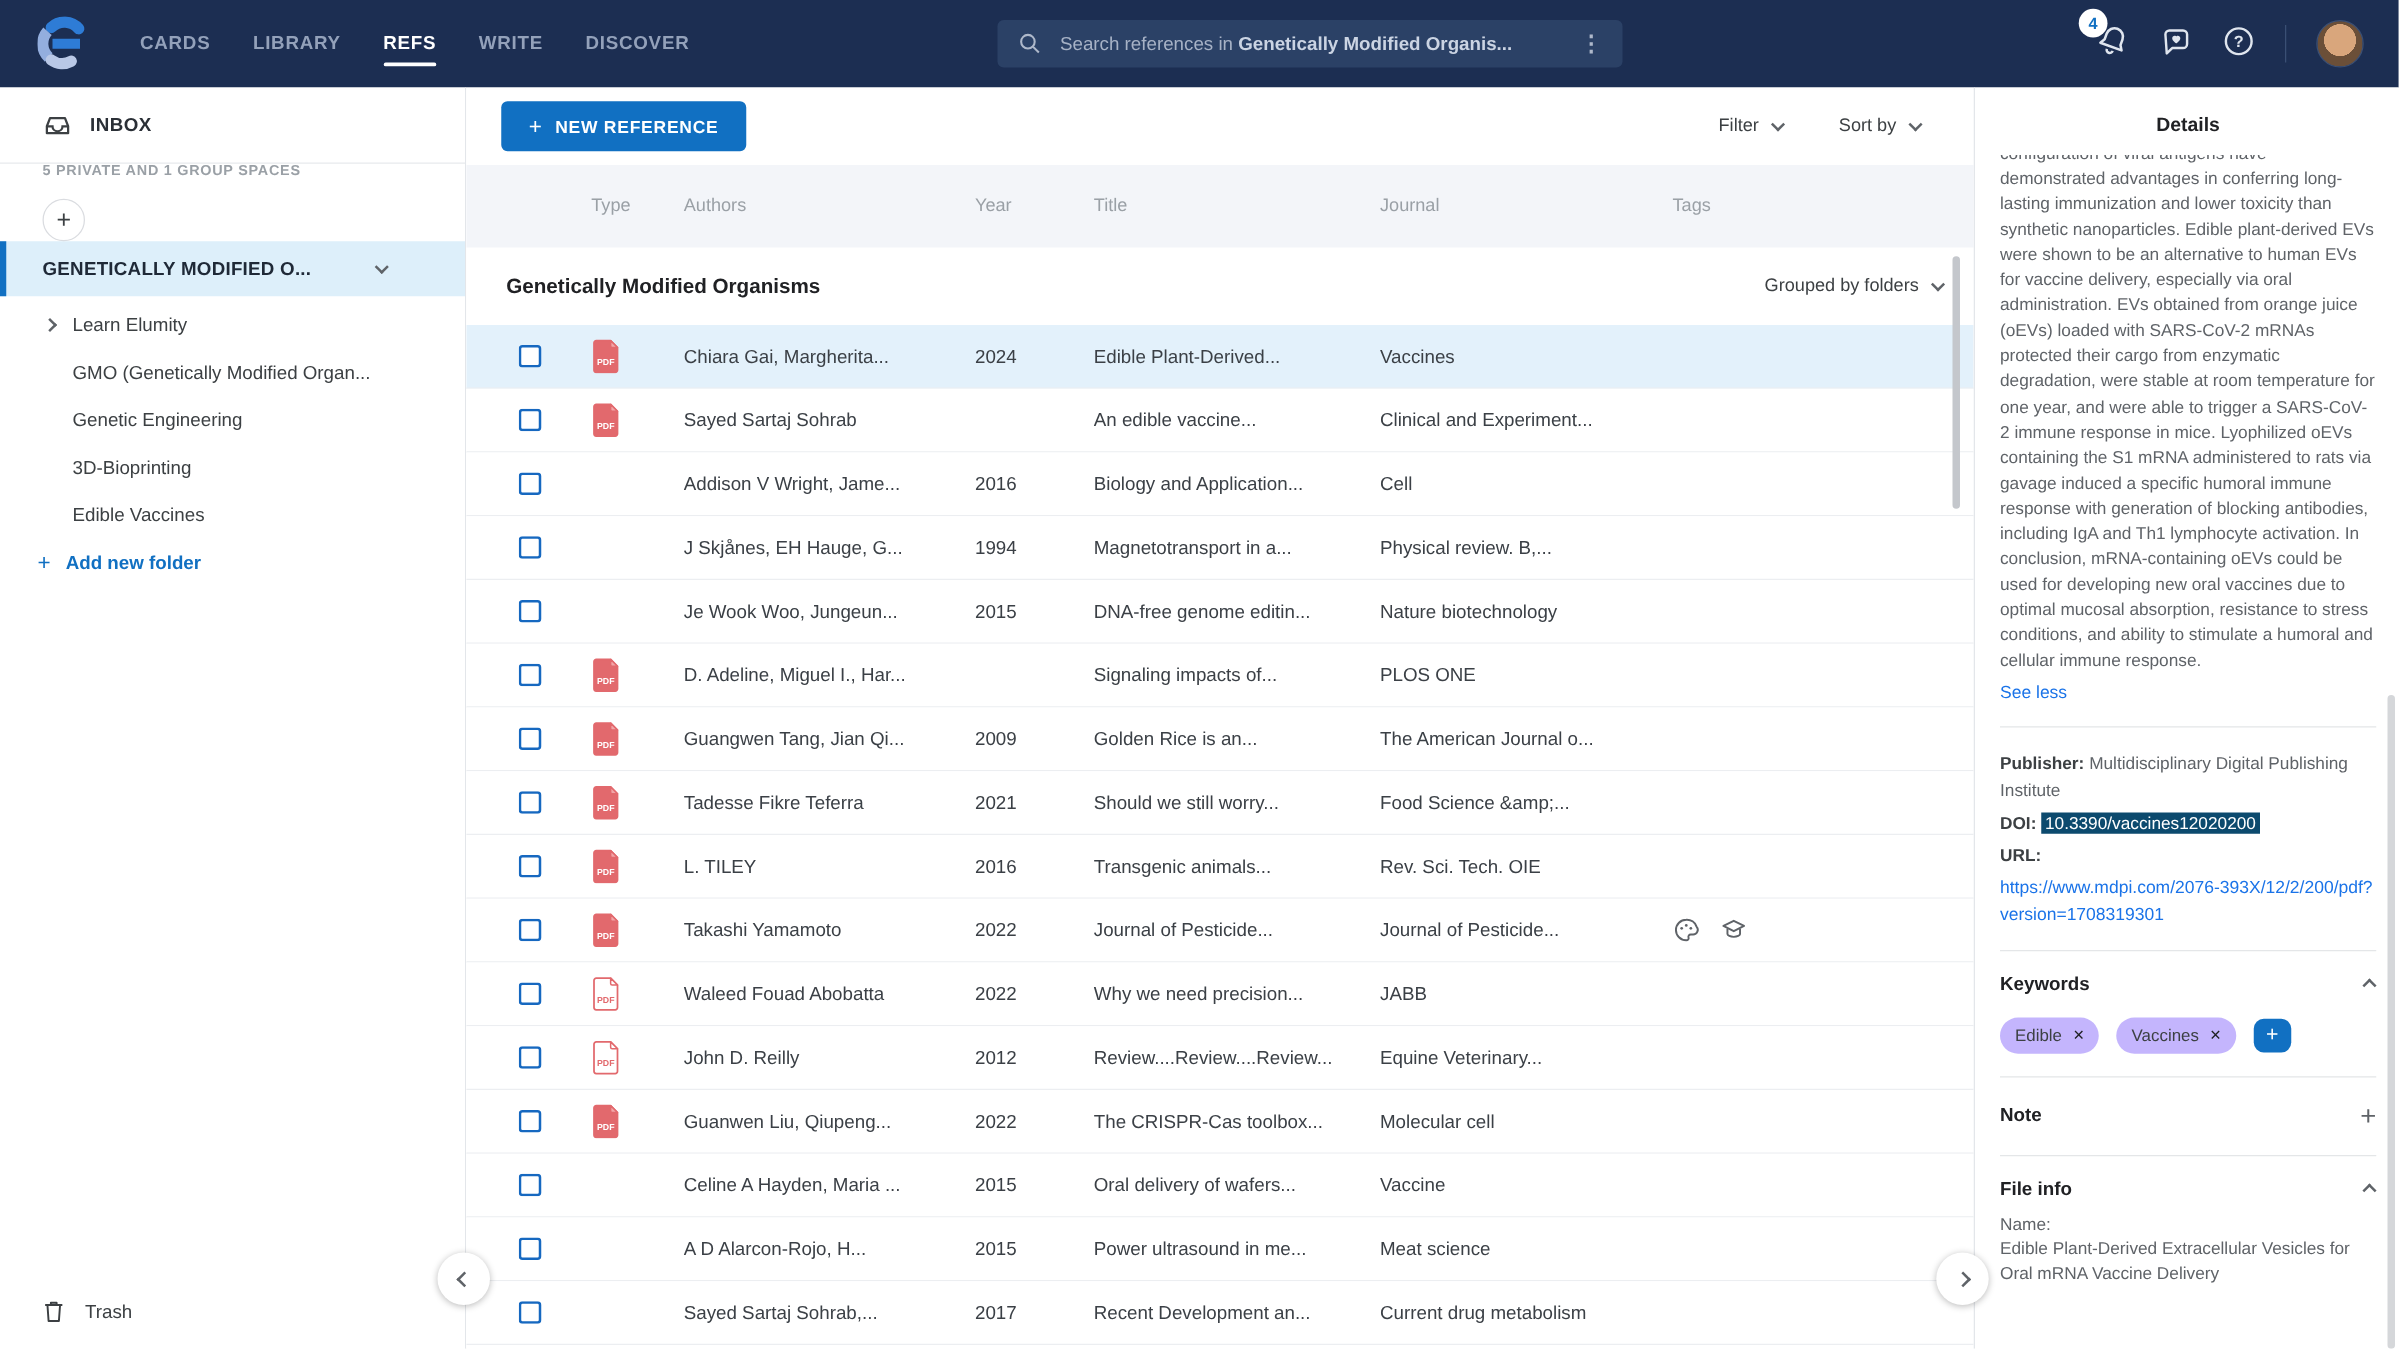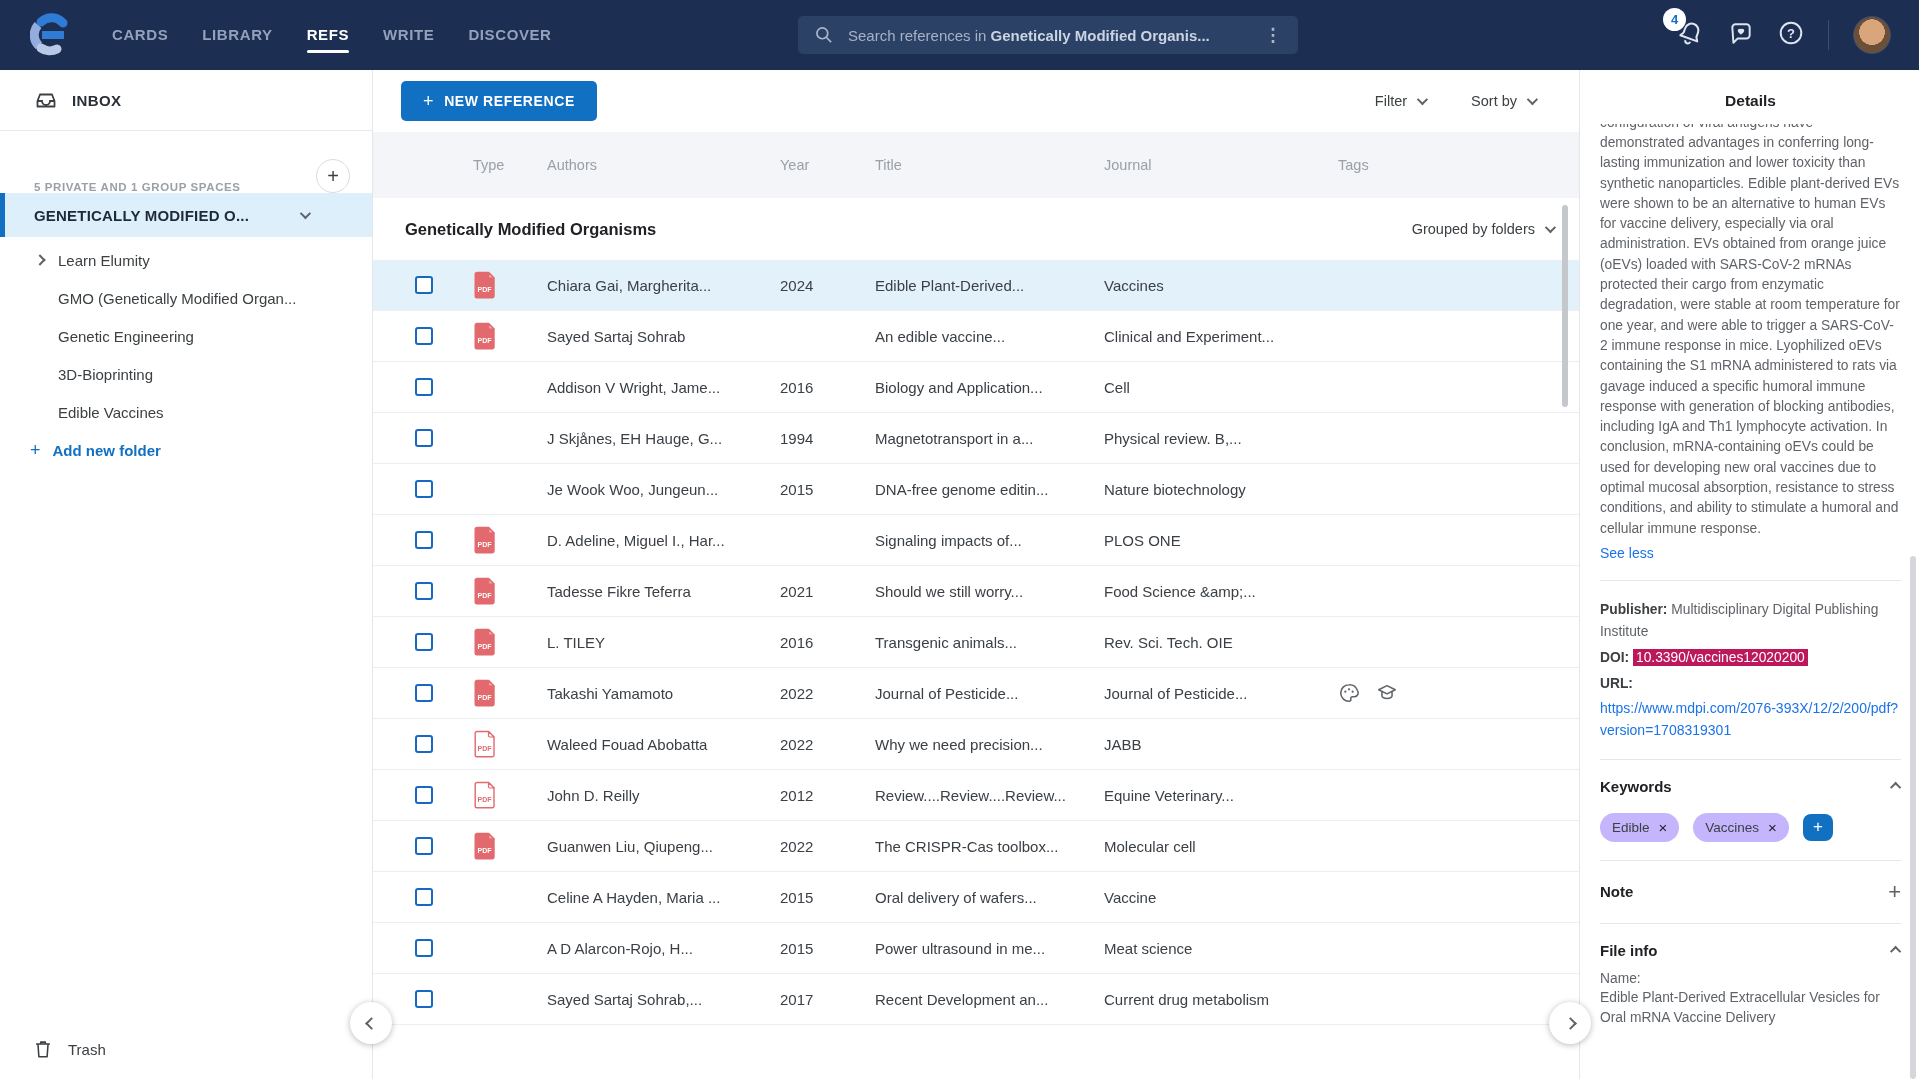--- a/index.html
+++ b/index.html
@@ -35,22 +35,22 @@
     background:radial-gradient(circle at 50% 42%, #d9a67c 0 46%, #6b4f38 47% 100%);
     border:1px solid #3a4f74; }
 
   
   .sidebar { position:absolute; left:0; top:70px; width:373px; height:1009px;
     background:#fff; border-right:1px solid #e3e6ea; }
   .inbox-row { display:flex; align-items:center; gap:14px; height:60px; padding-left:34px;
     cursor:pointer; }
   .inbox-row .lbl { font-size:15px; font-weight:700; color:#2a2f36; letter-spacing:.4px; }
   .side-divider { height:1px; background:#e8eaed; }
-  .spaces-head { display:flex; align-items:flex-end; justify-content:space-between;
-    padding:0 22px 0 34px; height:62px; }
+  .spaces-head { display:flex; align-items:flex-start; justify-content:space-between;
+    padding:0 22px 0 34px; height:62px;flex-direction:column; }
   .spaces-head .lbl { font-size:11.5px; font-weight:700; color:#9aa0a6; letter-spacing:.6px; }
   .plus-circle { width:34px; height:34px; border:1px solid #dadce0; border-radius:50%;
     color:#3c4043; font-size:20px; display:flex; align-items:center; justify-content:center;
     cursor:pointer; background:#fff; }
   .space-active { height:44px; background:#ddeffa; border-left:5px solid #1170c2;
     display:flex; align-items:center; justify-content:space-between;
     padding:0 64px 0 29px; cursor:pointer; }
   .space-active .lbl { font-size:15px; font-weight:700; color:#1f2937; letter-spacing:.2px; }
   .filter-row { display:flex; align-items:center; gap:16px; height:44px; padding-left:36px;
     cursor:text; }
@@ -126,21 +126,21 @@
   .details h2 { text-align:center; font-size:15.5px; font-weight:700; color:#202124;
     padding:22px 0 14px; }
   .clip-line { height:9px; overflow:hidden; }
   .clip-line span { display:block; margin-top:-11px; }
   .abstract, .clip-line span { font-size:13.8px; line-height:20.3px; color:#5f6368; }
   .see-less { display:inline-block; margin-top:6px; font-size:14px; color:#1a73e8;
     cursor:pointer; }
   .d-divider { height:1px; background:#e4e6e8; margin:18px 0; }
   .meta-line { font-size:13.8px; line-height:22px; color:#5f6368; margin-top:4px; }
   .meta-line b { color:#3c4043; font-weight:700; }
-  .doi-hl { background:#be185d; color:#fff; padding:1px 3px; }
+  .doi-hl { background:#0c4a6e; color:#fff; padding:1px 3px; }
   .d-link { font-size:14px; line-height:22px; color:#1a73e8; word-break:break-all;
     cursor:pointer; display:block; margin-top:2px; }
   .sec-head { display:flex; align-items:center; justify-content:space-between;
     margin-top:4px; }
   .sec-head .lbl { font-size:15px; font-weight:700; color:#202124; }
   .sec-head .plus { font-size:22px; color:#5f6368; font-weight:400; cursor:pointer; }
   .chips { display:flex; align-items:center; gap:14px; margin-top:18px; }
   .chip { background:#c4b5fd; border-radius:16px; padding:6px 12px; font-size:13.5px;
     color:#3c4043; display:flex; align-items:center; gap:9px; }
   .chip .x { font-size:15px; color:#202124; cursor:pointer; }
@@ -374,20 +374,37 @@
           <span class="col-check cell">
             <span class="cb"></span>
           </span>
           <span class="col-type cell">
             <svg width="24" height="28" viewBox="0 0 24 28">
               <path d="M4 1.5h11.5L21 7v18a1.8 1.8 0 0 1-1.8 1.8H4A1.8 1.8 0 0 1 2.2 25V3.3A1.8 1.8 0 0 1 4 1.5z" fill="#e2696d" stroke="#e2696d" stroke-width="1.4" stroke-linejoin="round"></path>
               <path d="M15.5 1.5 21 7h-4.3a1.2 1.2 0 0 1-1.2-1.2z" fill="#f2a6a8" stroke="#e2696d" stroke-width="1.2" stroke-linejoin="round"></path>
               <text x="11.6" y="21" text-anchor="middle" font-size="7" font-weight="bold" font-family="&quot;Liberation Sans&quot;, sans-serif" fill="#fff">PDF</text>
             </svg>
           </span>
+          <span class="col-auth cell">Guangwen Tang, Jian Qi...</span>
+          <span class="col-year cell">2009</span>
+          <span class="col-title cell">Golden Rice is an...</span>
+          <span class="col-journal cell">The American Journal o...</span>
+          <span class="col-tags"></span>
+        </div>
+        <div class="trow">
+          <span class="col-check cell">
+            <span class="cb"></span>
+          </span>
+          <span class="col-type cell">
+            <svg width="24" height="28" viewBox="0 0 24 28">
+              <path d="M4 1.5h11.5L21 7v18a1.8 1.8 0 0 1-1.8 1.8H4A1.8 1.8 0 0 1 2.2 25V3.3A1.8 1.8 0 0 1 4 1.5z" fill="#e2696d" stroke="#e2696d" stroke-width="1.4" stroke-linejoin="round"></path>
+              <path d="M15.5 1.5 21 7h-4.3a1.2 1.2 0 0 1-1.2-1.2z" fill="#f2a6a8" stroke="#e2696d" stroke-width="1.2" stroke-linejoin="round"></path>
+              <text x="11.6" y="21" text-anchor="middle" font-size="7" font-weight="bold" font-family="&quot;Liberation Sans&quot;, sans-serif" fill="#fff">PDF</text>
+            </svg>
+          </span>
           <span class="col-auth cell">Tadesse Fikre Teferra</span>
           <span class="col-year cell">2021</span>
           <span class="col-title cell">Should we still worry...</span>
           <span class="col-journal cell">Food Science &amp;amp;...</span>
           <span class="col-tags"></span>
         </div>
         <div class="trow">
           <span class="col-check cell">
             <span class="cb"></span>
           </span>

